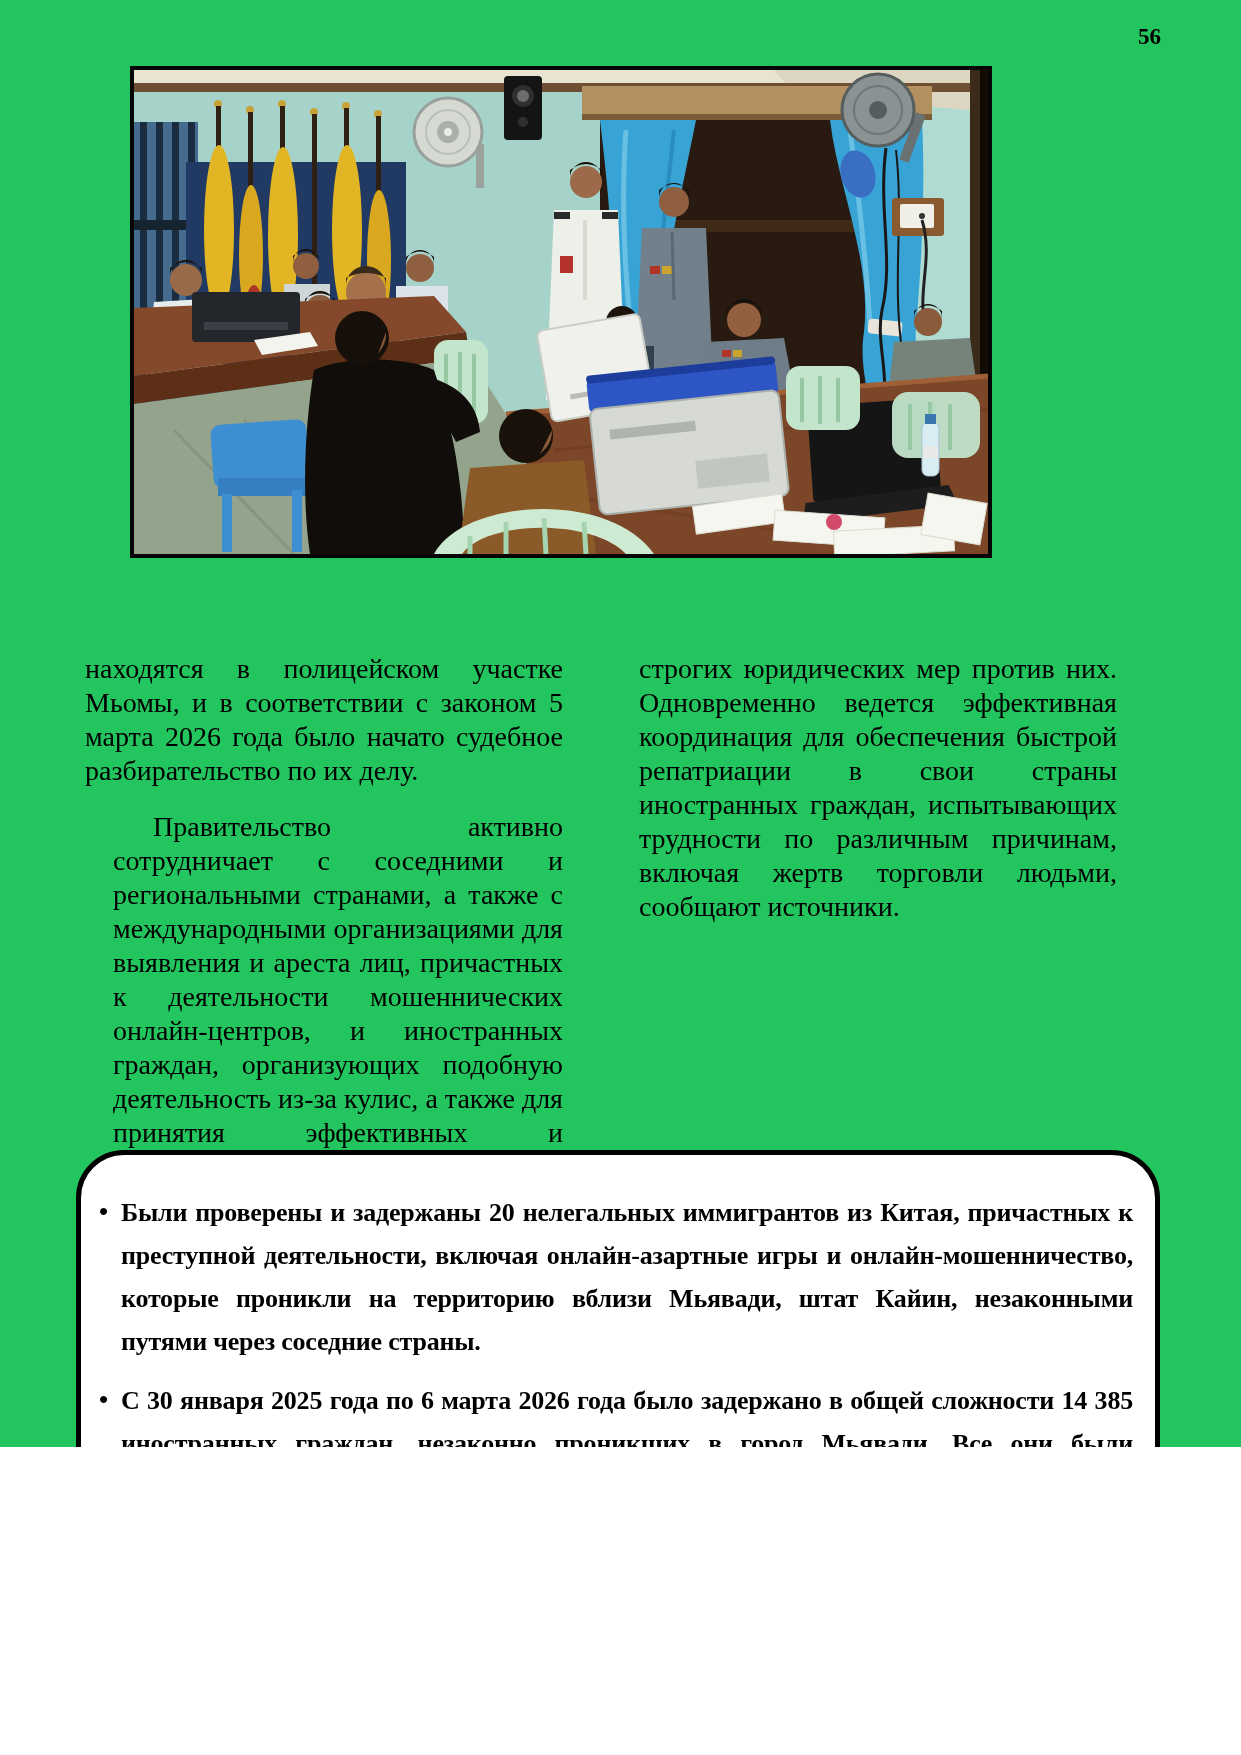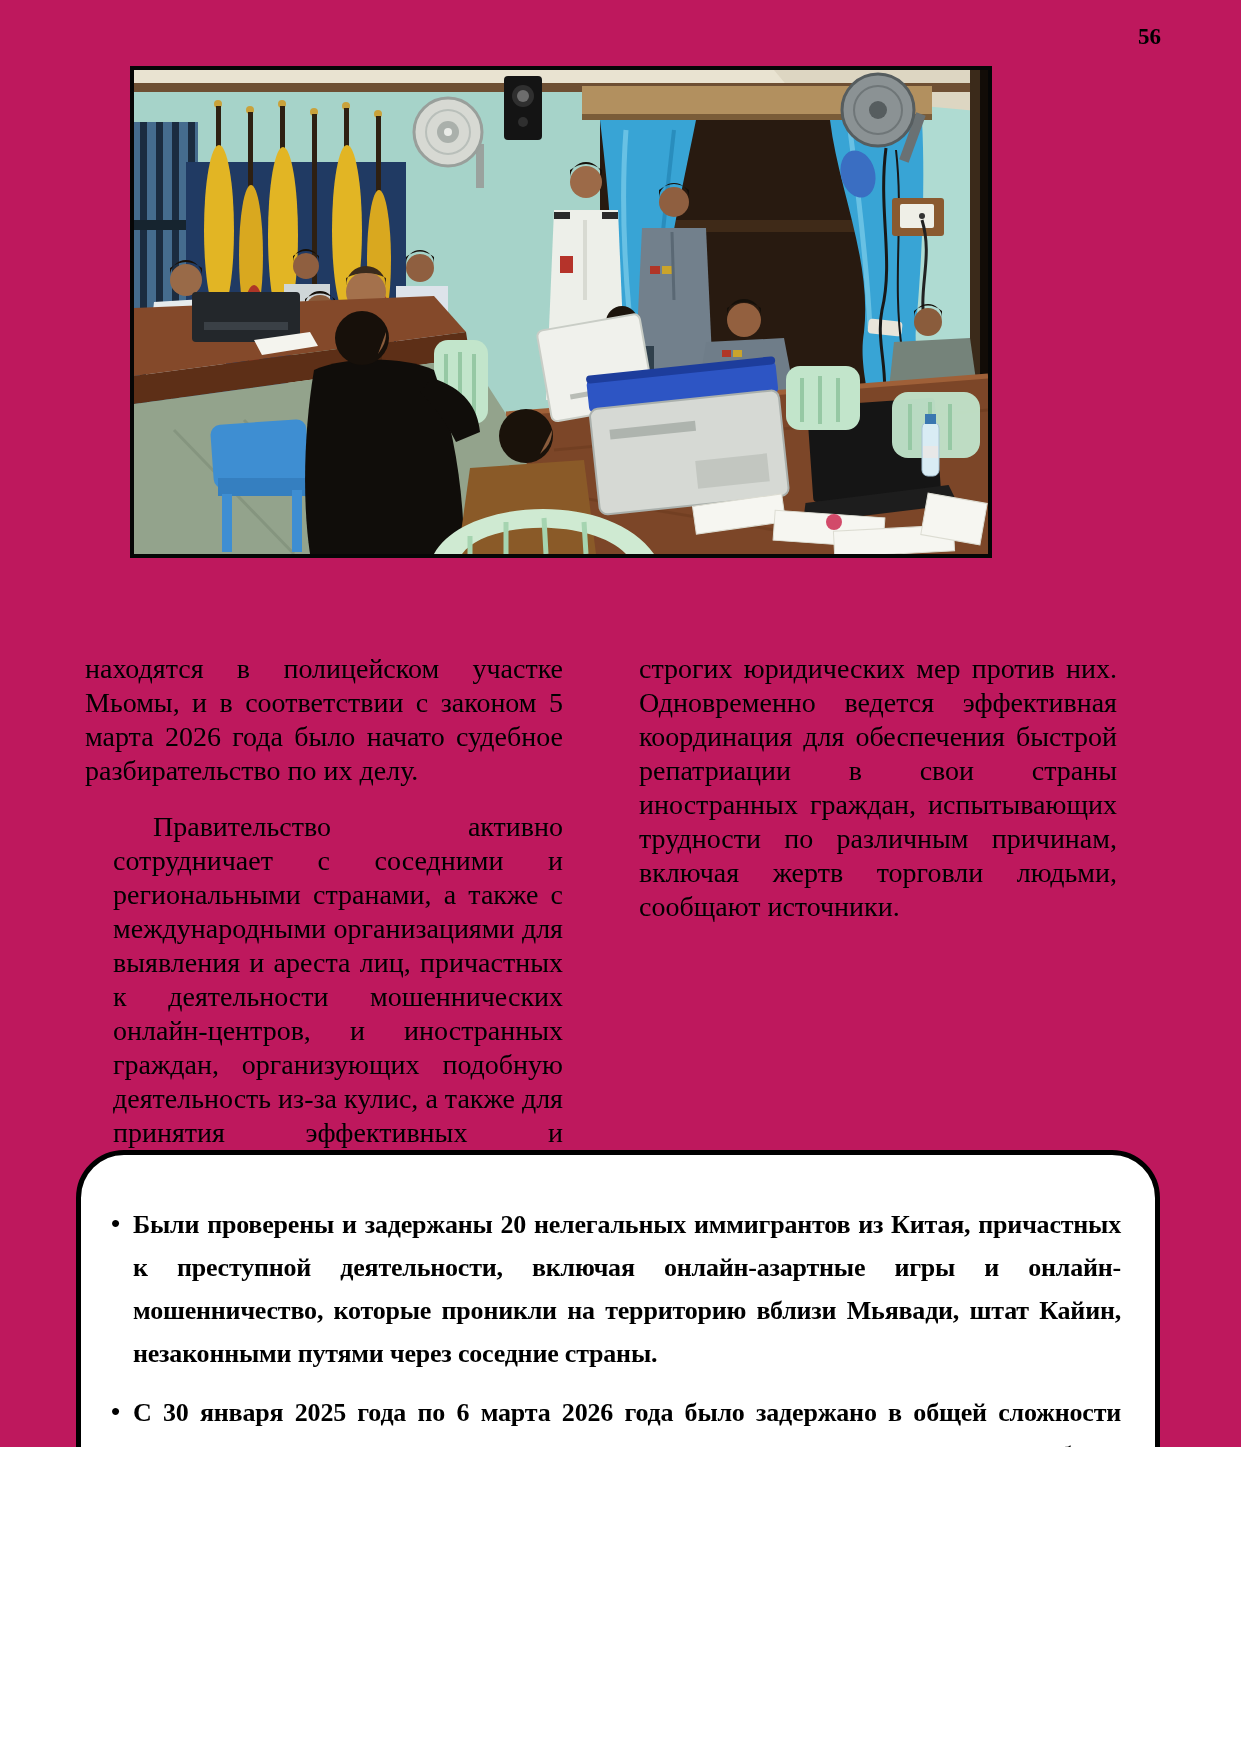--- a/index.html
+++ b/index.html
@@ -1,17 +1,17 @@
 <!DOCTYPE html>
 <html><head>
 <meta charset="utf-8">
 <style>
   html,body { margin:0; padding:0; background:#ffffff; }
   .page {
-    position:relative; width:1241px; height:1447px; background:#be185d;
+    position:relative; width:1241px; height:1447px; background:#22c55e;
     font-family:"Liberation Serif","DejaVu Serif",serif; color:#000;
     overflow:hidden;
   }
   .page-number { position:absolute; top:24px; right:80px; font-size:23px; font-weight:bold; }
 
   .photo-frame {
     position:absolute; left:130px; top:66px; margin:0;
     width:854px; height:484px; border:4px solid #060606; background:#a6d3c9;
   }
   .photo-frame svg { display:block; }
@@ -29,21 +29,21 @@
   .source-line {
     position:absolute; left:622px; top:1078px; width:496px;
     text-align:center; font-size:16.5px; font-weight:bold; line-height:20px;
   }
 
   .callout {
     position:absolute; left:76px; top:1150px; width:1084px; height:490px;
     border:5px solid #000; border-radius:48px; box-sizing:border-box;
     background:#fff;
   }
-  .callout ul { list-style:none; margin:12px; padding:36px 22px 0 12px; }
+  .callout ul { list-style:none; margin:0; padding:36px 22px 0 12px; }
   .callout li {
     position:relative; padding-left:28px; margin-bottom:16px;
     font-size:26px; line-height:43px; font-weight:bold;
     text-align:justify; letter-spacing:-0.2px;
   }
   .callout li::before { content:"\2022"; position:absolute; left:6px; top:-1px; }
 
   .bottom-rule { position:absolute; left:76px; top:1651px; width:1094px; height:6px; background:#0d0d0d; }
 </style>
 </head>

